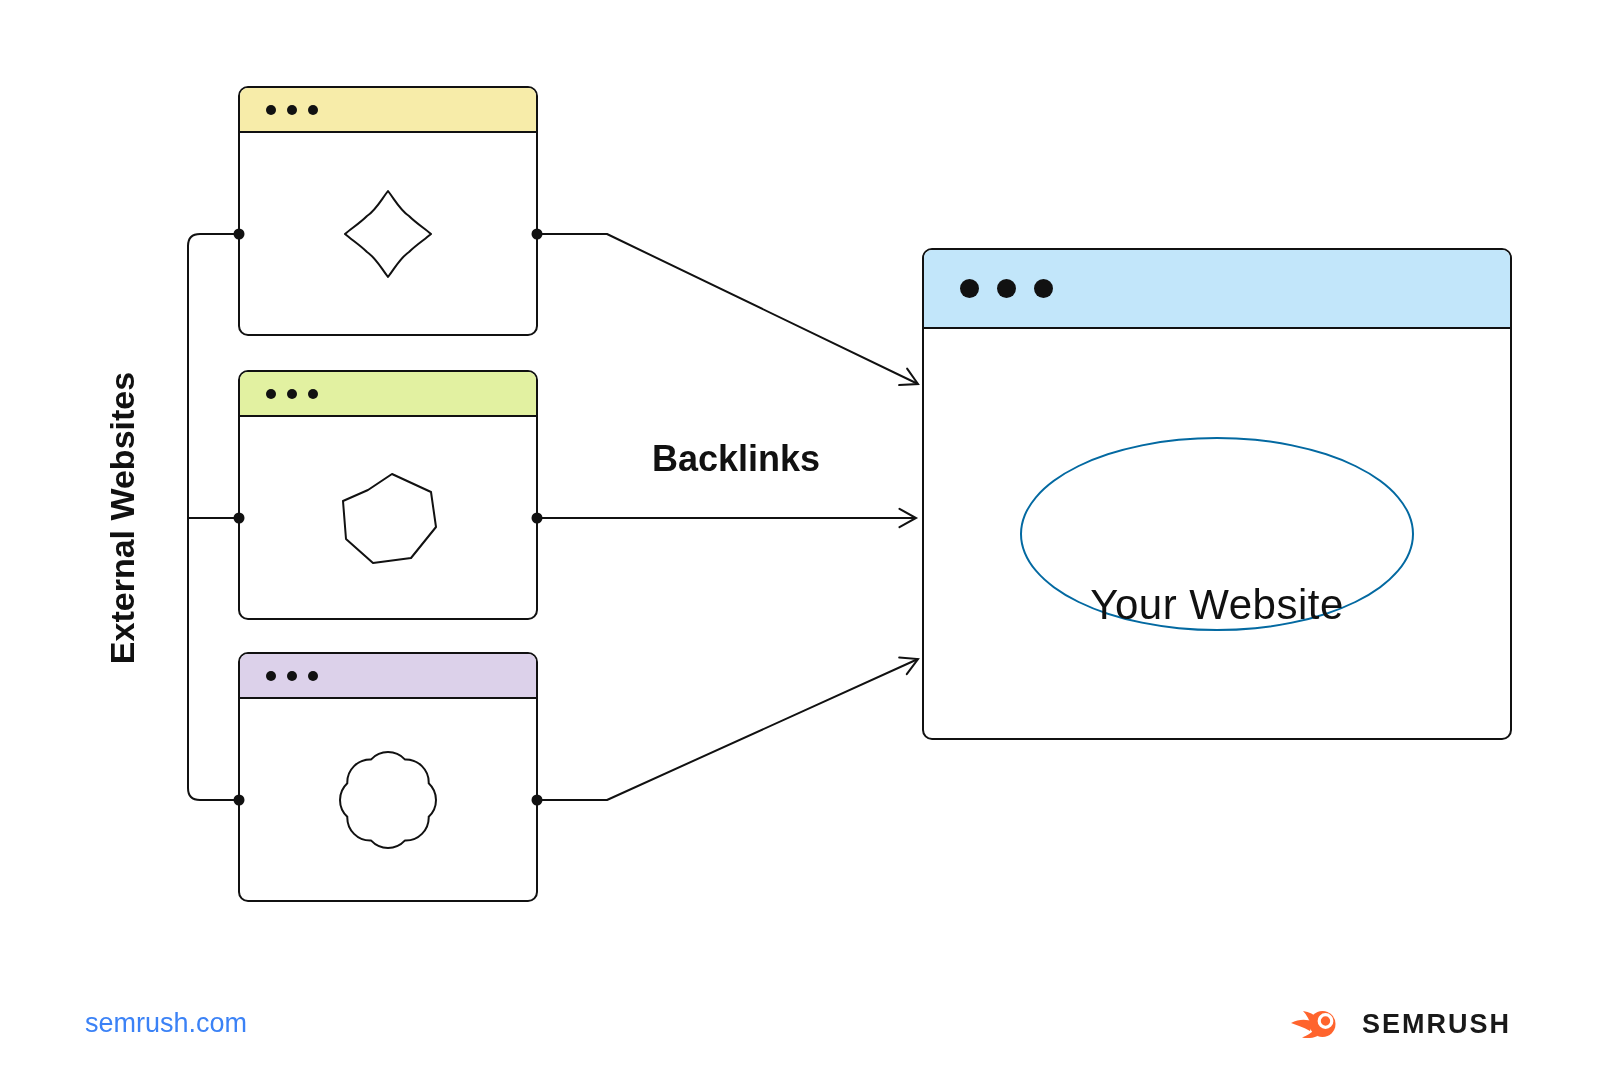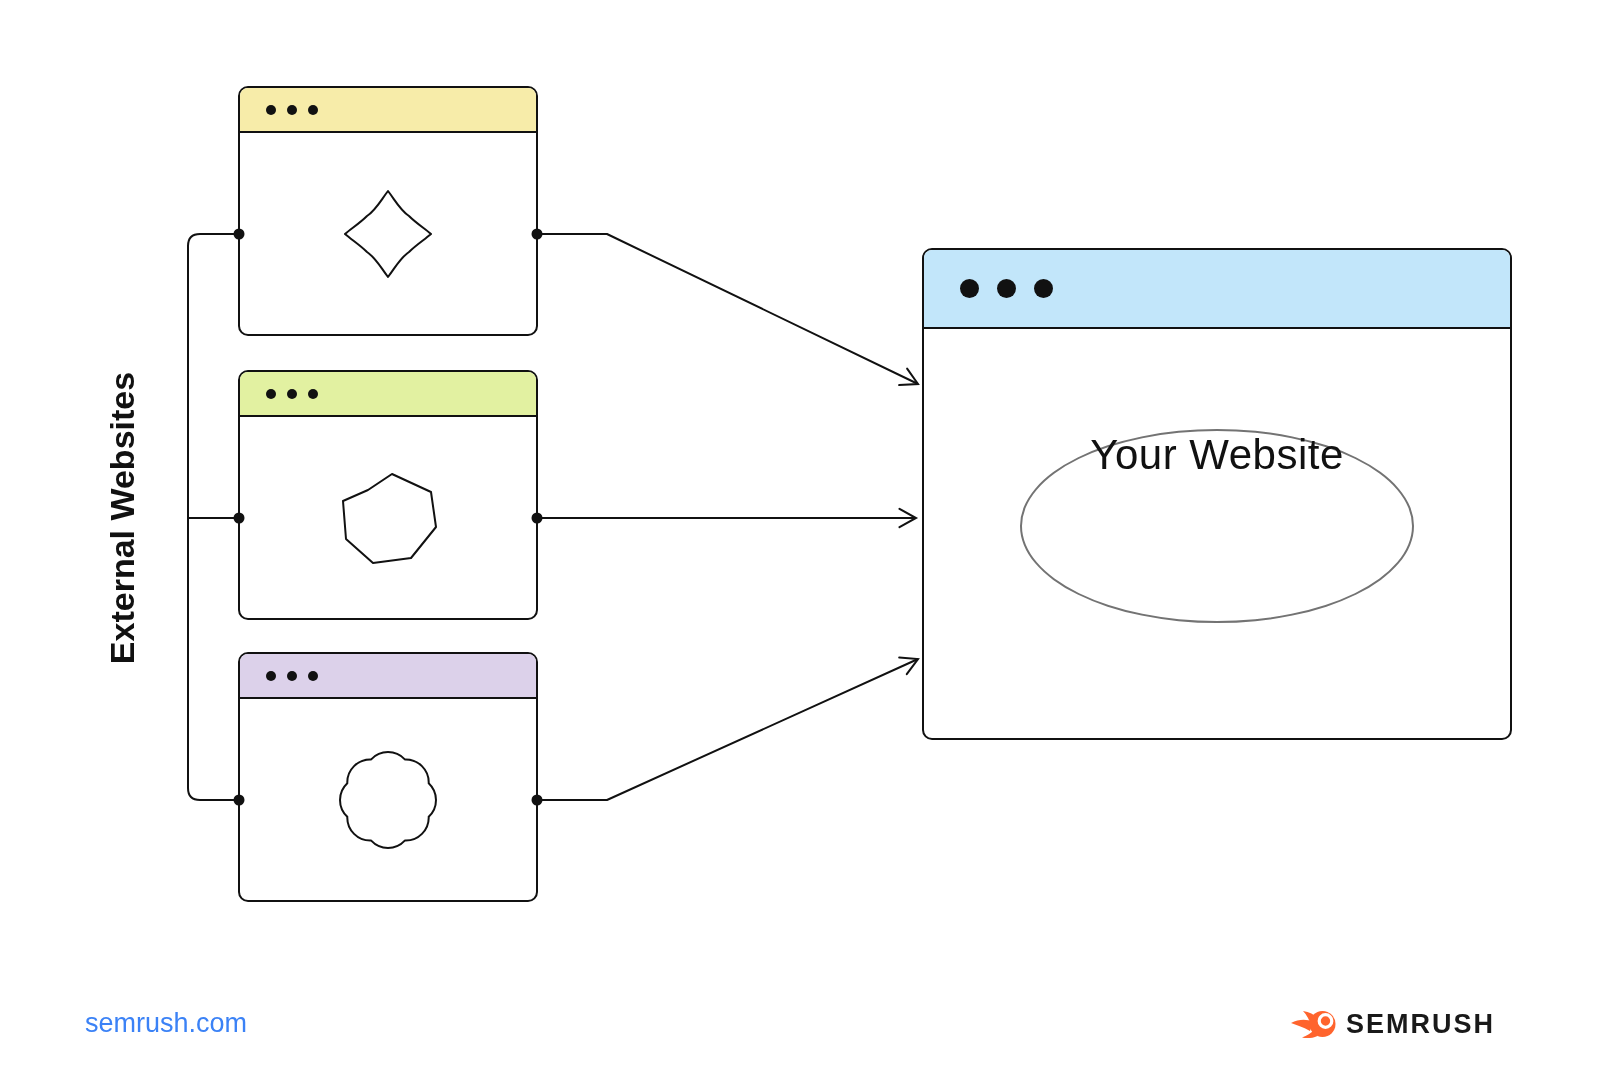--- a/index.html
+++ b/index.html
@@ -75,26 +75,26 @@
   }
   .tdot-big {
     width: 19px; height: 19px;
     border-radius: 50%;
     background: #111111;
     flex: 0 0 auto;
   }
   .targetbody { position: relative; height: 407px; }
   .ellipse {
     position: absolute;
-    left: 96px; top: 100px;
+    left: 96px; top: 108px;
     width: 390px; height: 190px;
-    border: 2px solid #737373;
+    border: 2px solid #0369a1;
     border-radius: 50%;
     display: flex;
-    align-items: flex-start;
+    align-items: flex-end;
     justify-content: center;
   }
   .ellipse span {
     font-size: 42px;
     font-weight: 500;
     letter-spacing: 0.5px;
     color: #111111;
   }
 
   
@@ -124,21 +124,21 @@
     font-size: 27px;
     font-weight: 400;
     color: #3b82f6;
     z-index: 3;
   }
   .brand {
     position: absolute;
     left: 1290px; top: 1008px;
     display: flex;
     align-items: center;
-    gap: 8px;
+    gap: 24px;
     z-index: 3;
   }
   .wordmark {
     font-size: 27px;
     font-weight: 700;
     letter-spacing: 2px;
     color: #191919;
   }
 </style>
 </head>
@@ -215,20 +215,21 @@
                  A 23 23 0 0 1 131.2 141.6
                  A 23 23 0 0 1 107.3 117.8
                  A 23 23 0 0 1 107.3 84.2
                  A 23 23 0 0 1 131.2 60.4
                  A 23 23 0 0 1 164.8 60.4
                  A 23 23 0 0 1 188.7 84.2 Z"></path>
       </svg>
     </div>
   </div>
 
+  <div class="backlinks">Backlinks</div>
 
   <div id="target">
     <div class="targethead" style="background-color: rgb(194, 230, 250);">
       <span class="tdot-big"></span>
       <span class="tdot-big"></span>
       <span class="tdot-big"></span>
     </div>
     <div class="targetbody">
       <div class="ellipse">
         <span>Your Website</span>

